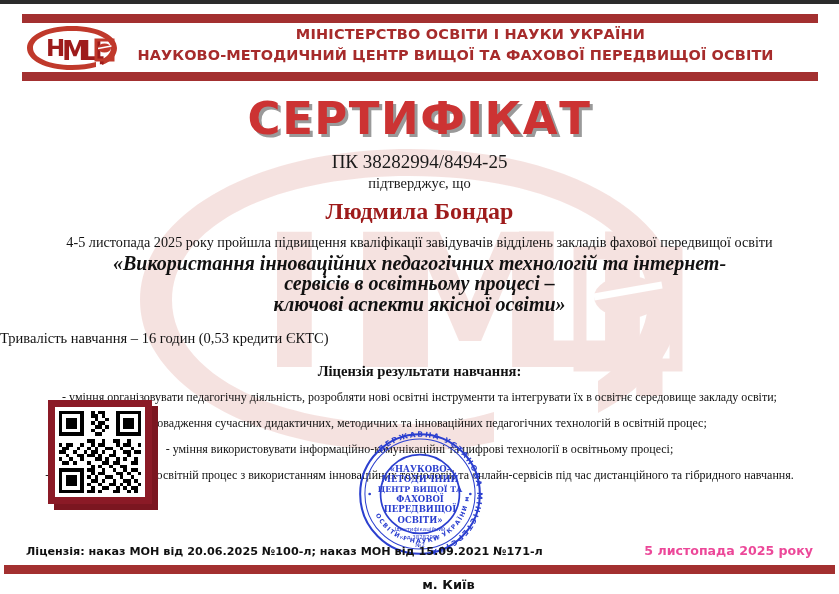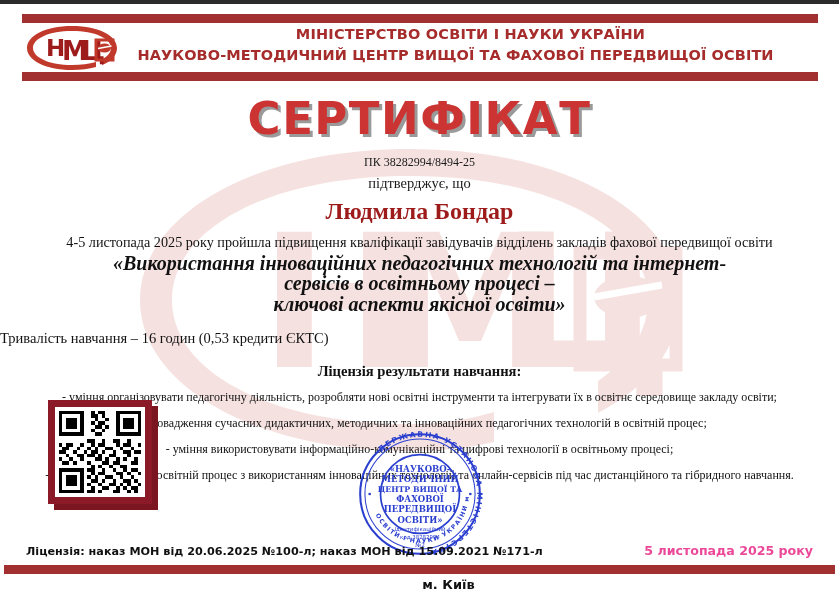--- a/index.html
+++ b/index.html
@@ -102,21 +102,21 @@
     font-size: 45px;
     letter-spacing: 1.5px;
     color: #cc3333;
     text-shadow: 3px 3px 0 #9a9a9a;
     line-height: 54px;
     margin-top: 4px;
   }
 
   .cert-code {
     text-align: center;
-    font-size: 12px;
+    font-size: 19px;
     color: #1a1a1a;
     margin-top: 7px;
     line-height: 18px;
   }
   .cert-confirm {
     text-align: center;
     font-size: 14.5px;
     color: #1a1a1a;
     margin-top: 3px;
     line-height: 18px;

